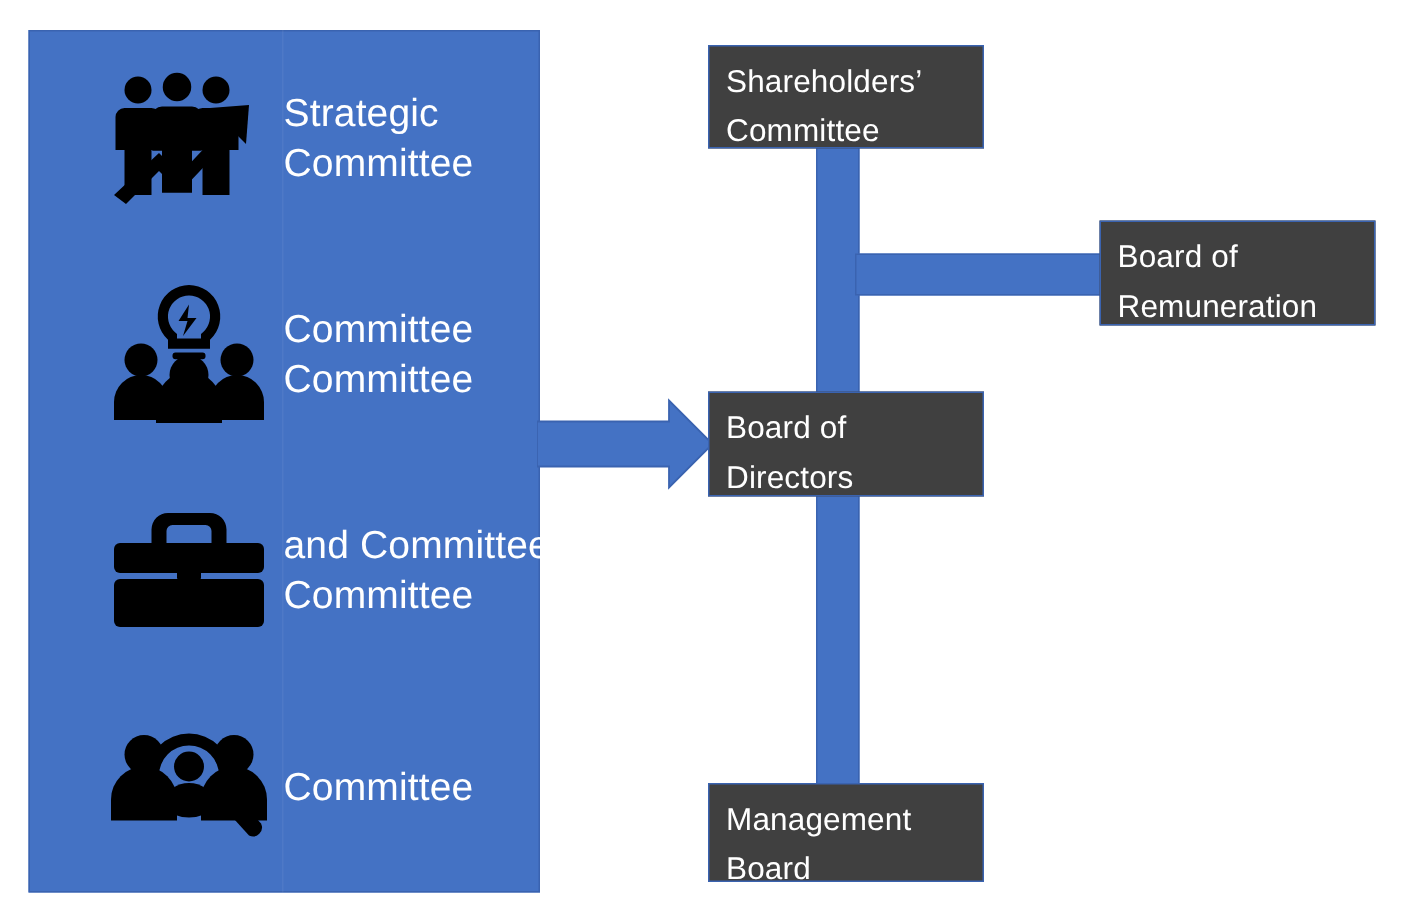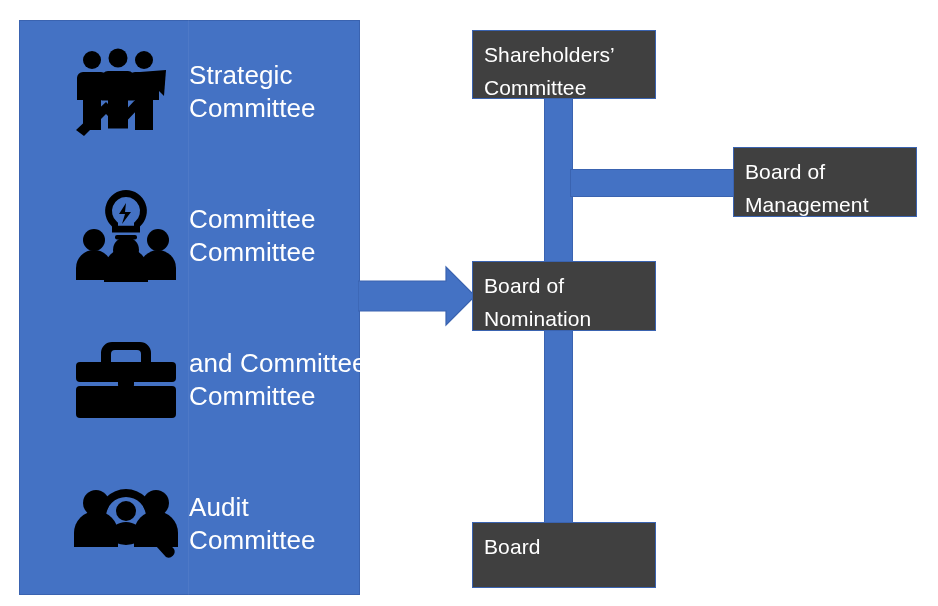--- a/index.html
+++ b/index.html
@@ -184,46 +184,46 @@
           <circle cx="82" cy="22" r="13"></circle>
           <path d="M60 66 v-14 a22 22 0 0 1 44 0 v14 z"></path>
           <path d="M52 8 a28 28 0 1 0 0 56 a28 28 0 0 0 0 -56 z m0 8 a20 20 0 1 1 0 40 a20 20 0 0 1 0 -40 z"></path>
           <circle cx="52" cy="30" r="10"></circle>
           <path d="M34 54 a19 19 0 0 1 36 0 a26 26 0 0 1 -36 0 z"></path>
           <path d="M72 54 l8 -8 l20 22 a6 6 0 0 1 -8 8 z"></path>
         </g>
       </svg>
     </div>
     <div class="clabel">
-      <div>Audit</div>
       <div>Committee</div>
     </div>
   </div>
 
   <div class="conn" id="conn-trunk"></div>
   <div class="conn" id="conn-supervisors"></div>
 
   <div id="arrow">
     <svg width="118" height="62" viewBox="0 0 118 62" aria-hidden="true">
       <polygon points="0,16 88,16 88,2 117,31 88,60 88,46 0,46" fill="#4472C4" stroke="#3A63B0" stroke-width="1.2" stroke-linejoin="miter"></polygon>
     </svg>
   </div>
 
   <div class="node" id="node-shareholders">
     <div>Shareholders’</div>
     <div>Committee</div>
   </div>
 
   <div class="node" id="node-supervisors">
     <div>Board of</div>
-    <div>Management</div>
+    <div>Remuneration</div>
   </div>
 
   <div class="node" id="node-directors">
     <div>Board of</div>
-    <div>Nomination</div>
+    <div>Directors</div>
   </div>
 
   <div class="node" id="node-management">
+    <div>Management</div>
     <div>Board</div>
   </div>
 
 </div>
 
 </body></html>

